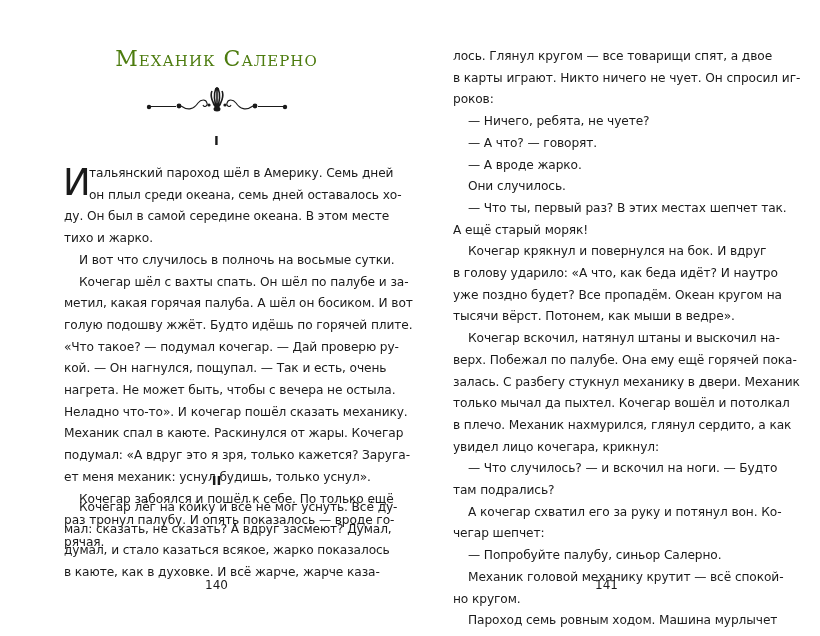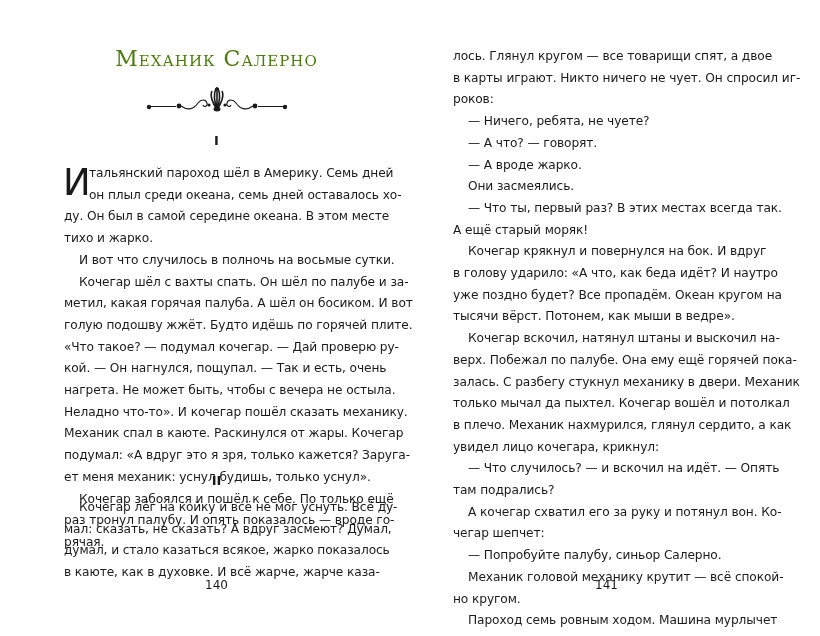--- a/index.html
+++ b/index.html
@@ -119,34 +119,34 @@
 </div>
 
 <div class="page page-right">
   <div class="text block-right">
     <span class="line">лось. Глянул кругом — все товарищи спят, а двое</span>
     <span class="line">в карты играют. Никто ничего не чует. Он спросил иг-</span>
     <span class="line last">роков:</span>
     <span class="line indent last">— Ничего, ребята, не чуете?</span>
     <span class="line indent last">— А что? — говорят.</span>
     <span class="line indent last">— А вроде жарко.</span>
-    <span class="line indent last">Они засмеялись.</span>
-    <span class="line indent">— Что ты, первый раз? В этих местах всегда так.</span>
+    <span class="line indent last">Они случилось.</span>
+    <span class="line indent">— Что ты, первый раз? В этих местах шепчет так.</span>
     <span class="line last">А ещё старый моряк!</span>
     <span class="line indent">Кочегар крякнул и повернулся на бок. И вдруг</span>
     <span class="line">в голову ударило: «А что, как беда идёт? И наутро</span>
     <span class="line">уже поздно будет? Все пропадём. Океан кругом на</span>
     <span class="line last">тысячи вёрст. Потонем, как мыши в ведре».</span>
     <span class="line indent">Кочегар вскочил, натянул штаны и выскочил на-</span>
     <span class="line">верх. Побежал по палубе. Она ему ещё горячей пока-</span>
     <span class="line">залась. С разбегу стукнул механику в двери. Механик</span>
     <span class="line">только мычал да пыхтел. Кочегар вошёл и потолкал</span>
     <span class="line">в плечо. Механик нахмурился, глянул сердито, а как</span>
     <span class="line last">увидел лицо кочегара, крикнул:</span>
-    <span class="line indent">— Что случилось? — и вскочил на идёт. — Опять</span>
+    <span class="line indent">— Что случилось? — и вскочил на ноги. — Будто</span>
     <span class="line last">там подрались?</span>
     <span class="line indent">А кочегар схватил его за руку и потянул вон. Ко-</span>
     <span class="line last">чегар шепчет:</span>
     <span class="line indent last">— Попробуйте палубу, синьор Салерно.</span>
     <span class="line indent">Механик головой механику крутит — всё спокой-</span>
     <span class="line last">но кругом.</span>
     <span class="line indent">Пароход семь ровным ходом. Машина мурлычет</span>
     <span class="line last">мирно внизу.</span>
 
   </div>

